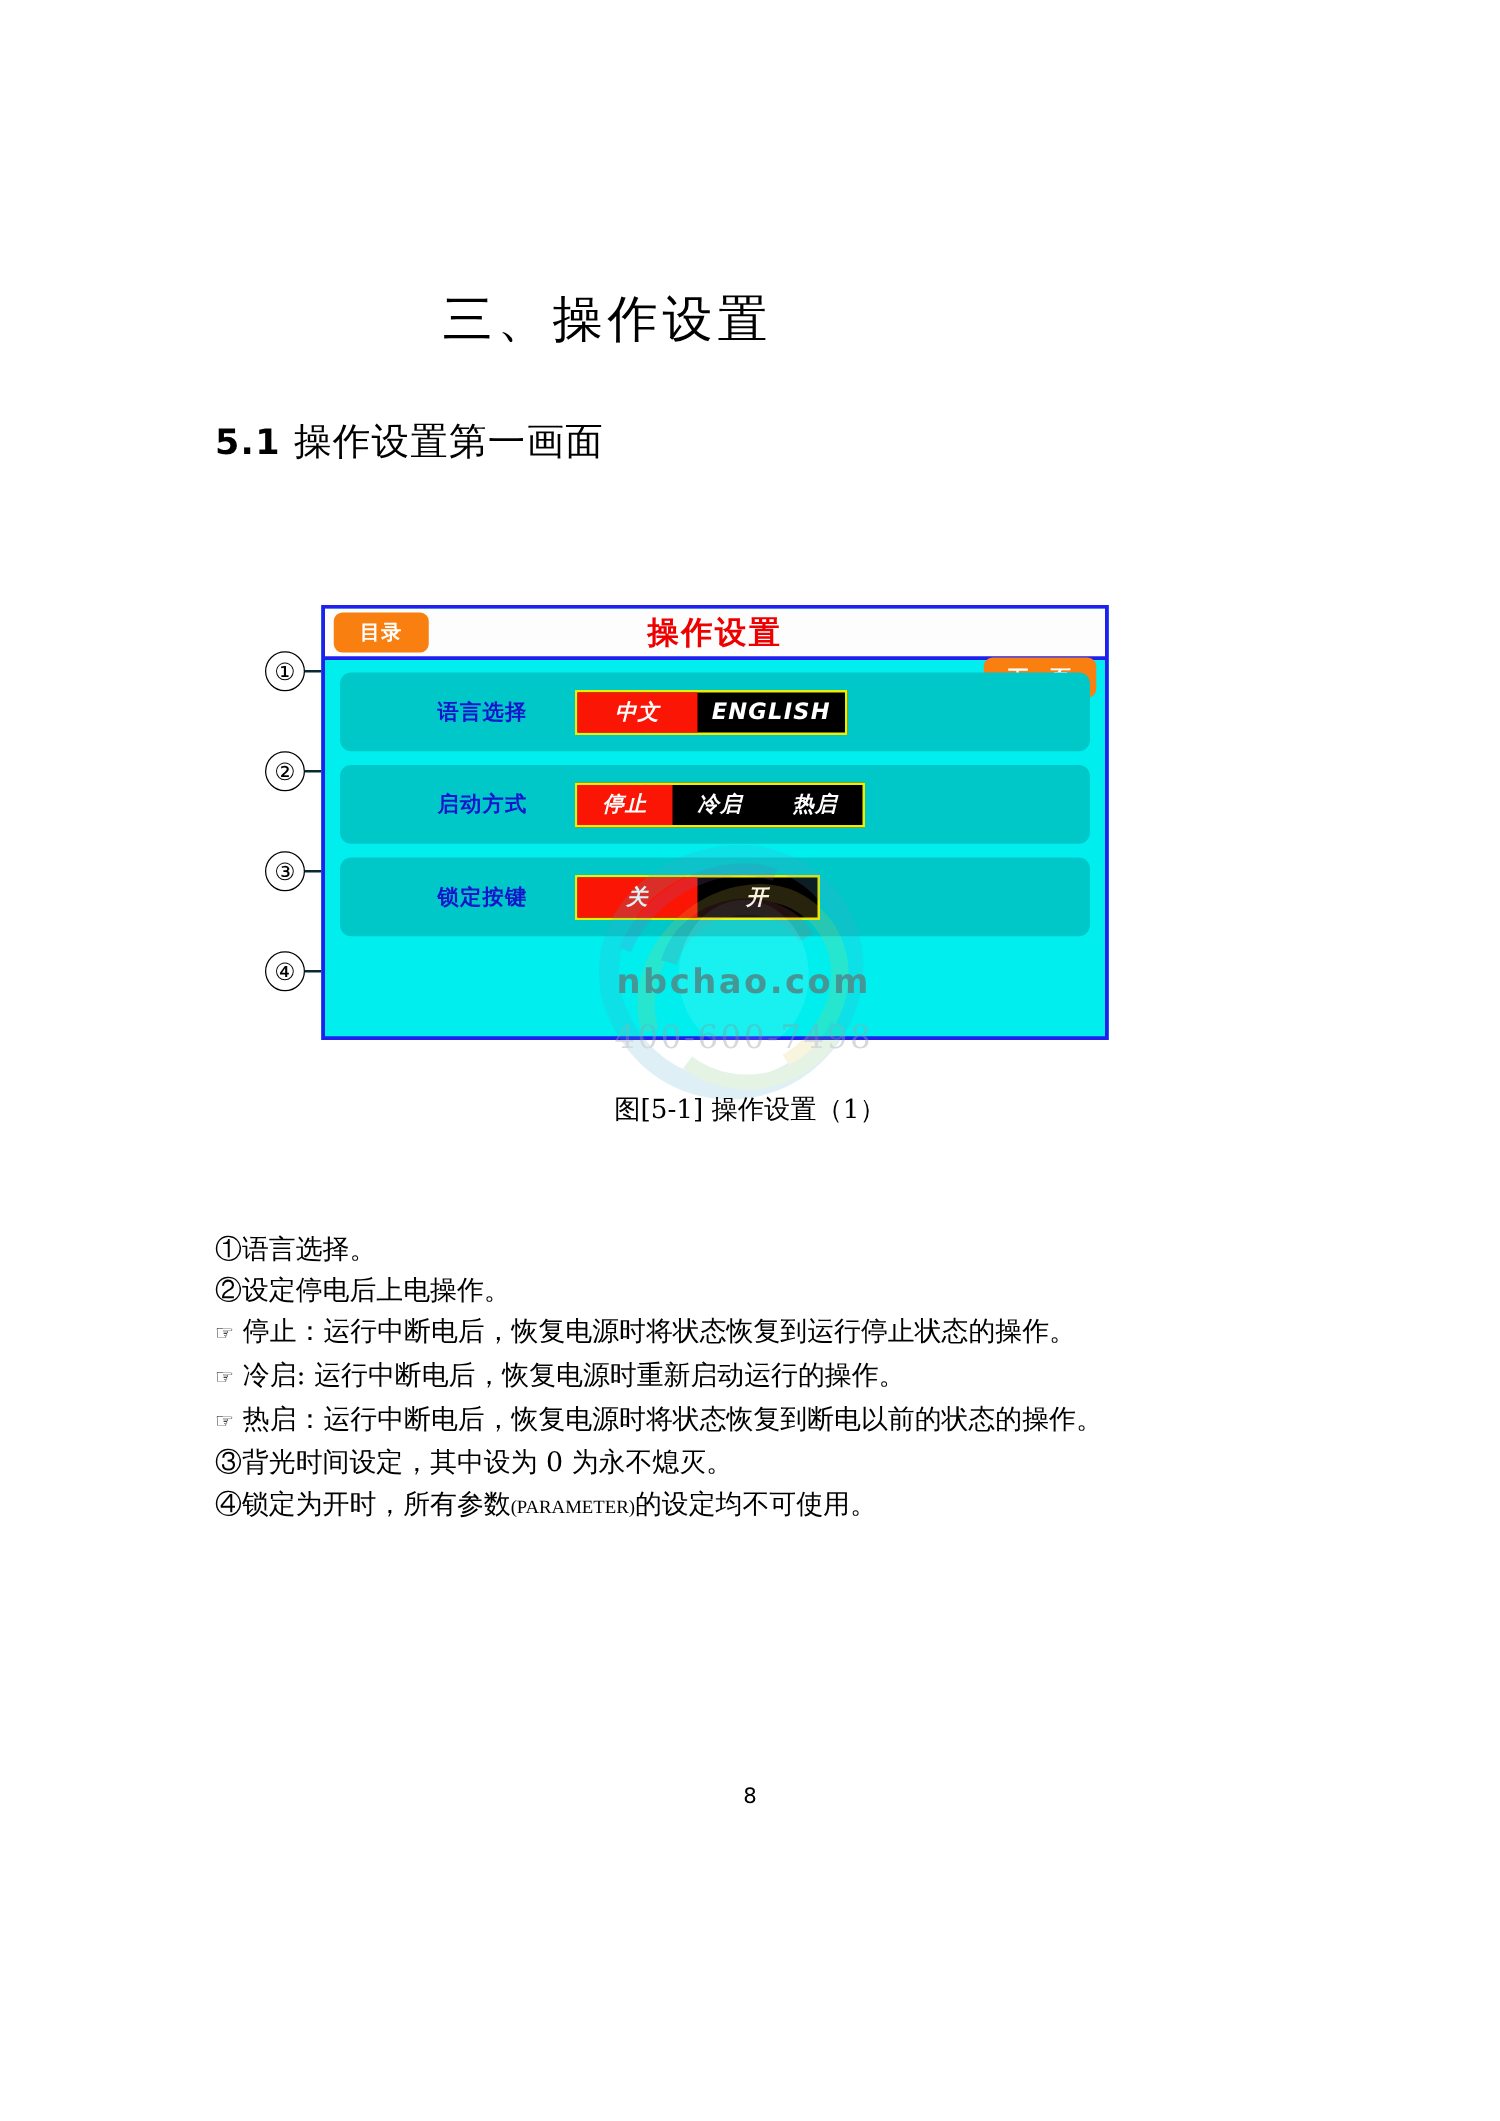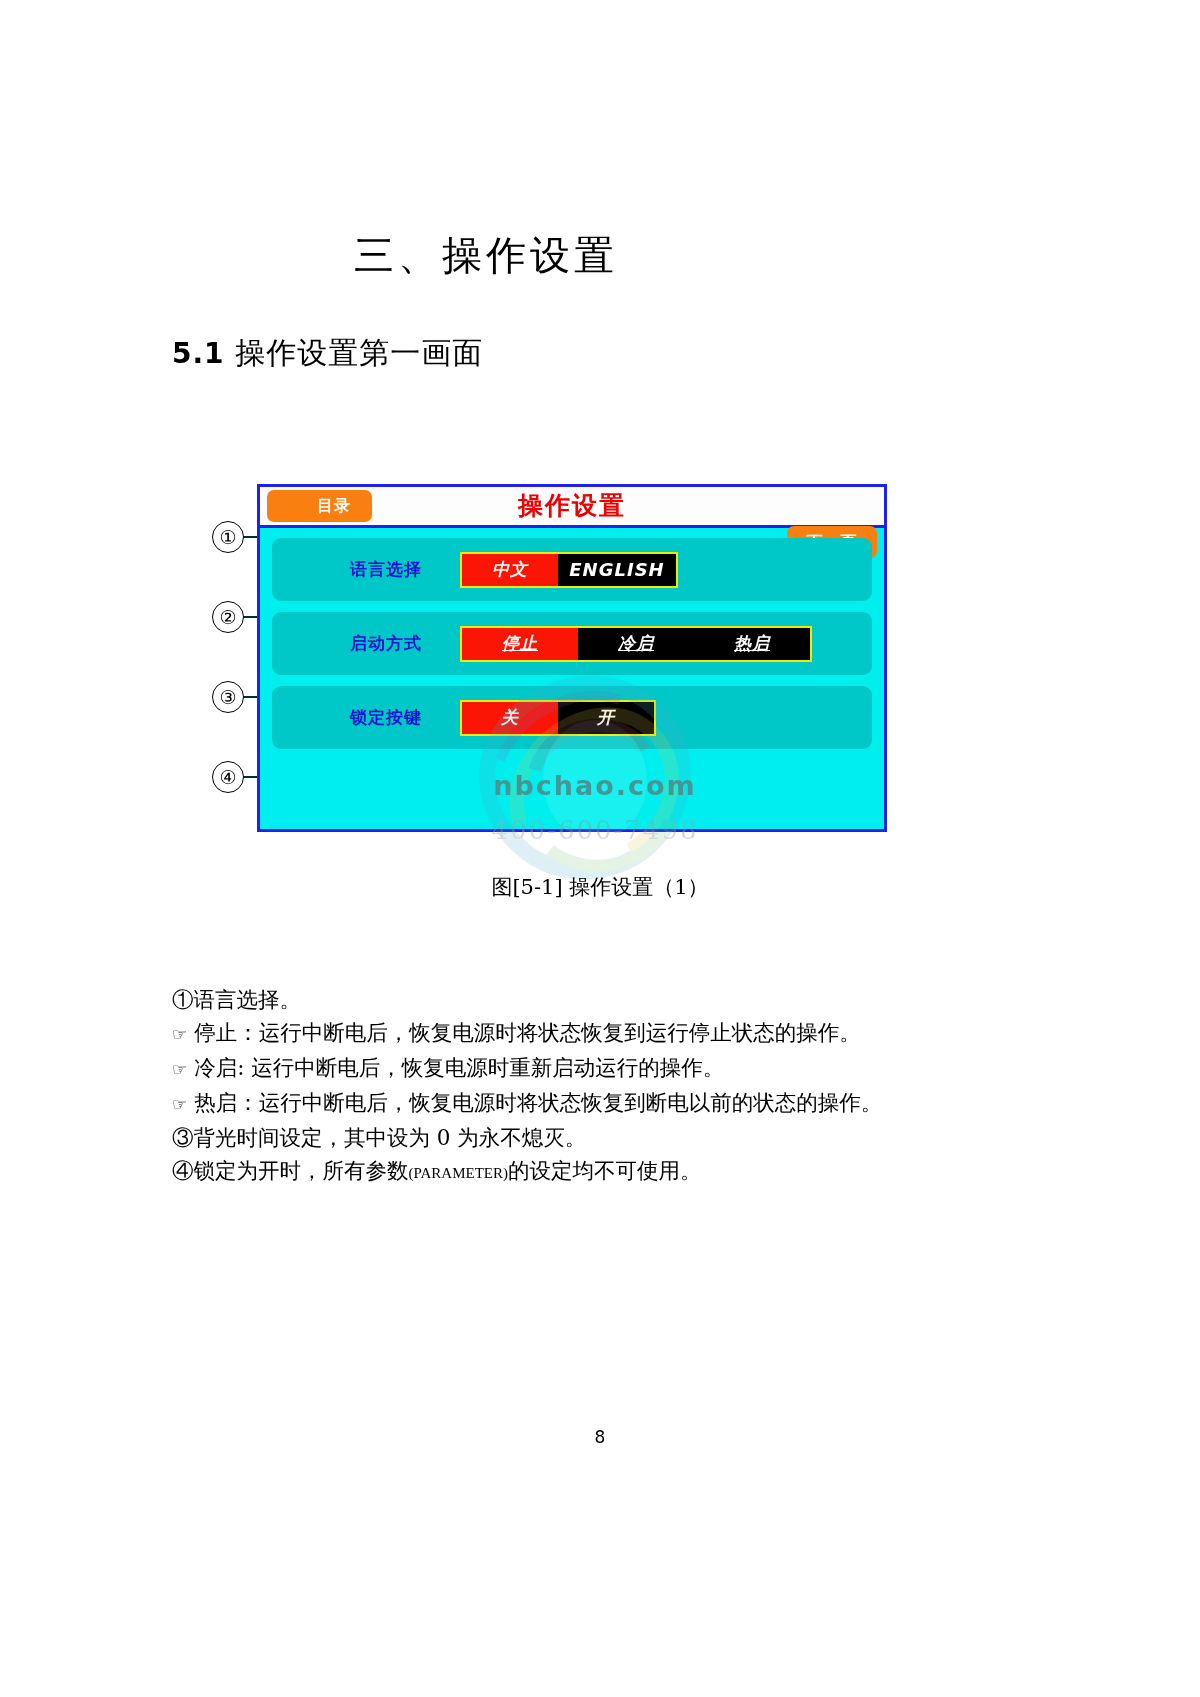--- a/index.html
+++ b/index.html
@@ -68,21 +68,21 @@
     border-radius: 7px;
     color: #ffffff;
     font-family: "DejaVu Sans", "Liberation Sans", sans-serif;
     font-weight: bold;
     font-size: 16px;
     display: flex;
     align-items: center;
     justify-content: center;
     letter-spacing: 1px;
   }
-  .hdr-btn.left  { left: 7px;  width: 76px; padding-left: 29px; }
+  .hdr-btn.left  { left: 7px;  width: 76px; }
   .hdr-btn.right { right: 7px; width: 90px; margin-top: 36px; }
   .hdr-title {
     position: absolute;
     left: 0; right: 0; top: 0;
     height: 38px;
     line-height: 38px;
     text-align: center;
     color: #ee0000;
     font-family: "DejaVu Sans", "Liberation Sans", sans-serif;
     font-weight: bold;
@@ -137,21 +137,21 @@
     font-size: 17px;
     letter-spacing: 1px;
     padding: 12px 10px;
     box-sizing: border-box;
   }
   .seg .opt.sel {
     background: #fa1505;
   }
   .seg.lang .opt { width: 96px; }
   .seg.lang .opt.en { width: 118px; font-size: 18px; }
-  .seg.start .opt { width: 116px; text-decoration: underline; }
+  .seg.start .opt { width: 76px; }
   .seg.lock .opt { width: 96px; }
 
   
   .numfield {
     width: 122px;
     height: 47px;
     background: linear-gradient(to bottom, #f6e4e0 0%, #f3ecef 40%, #ffffff 100%);
     border-top: 4px solid #33334f;
     border-left: 1px solid #9a9aa8;
     border-right: 1px solid #9a9aa8;
@@ -369,20 +369,21 @@
     </g>
   </svg>
   <div class="wm-text">nbchao.com</div>
   <div class="wm-phone">400-600-7498</div>
 </div>
 
 <div class="caption">图[5-1] 操作设置（1）</div>
 
 <div class="body-text">
   <div class="ln">①语言选择。</div>
+  <div class="ln">②设定停电后上电操作。</div>
   <div class="ln">
     <span class="hand">☞</span><span>停止：运行中断电后，恢复电源时将状态恢复到运行停止状态的操作。</span>
   </div>
   <div class="ln">
     <span class="hand">☞</span><span>冷启: 运行中断电后，恢复电源时重新启动运行的操作。</span>
   </div>
   <div class="ln">
     <span class="hand">☞</span><span>热启：运行中断电后，恢复电源时将状态恢复到断电以前的状态的操作。</span>
   </div>
   <div class="ln">③背光时间设定，其中设为 0 为永不熄灭。</div>

